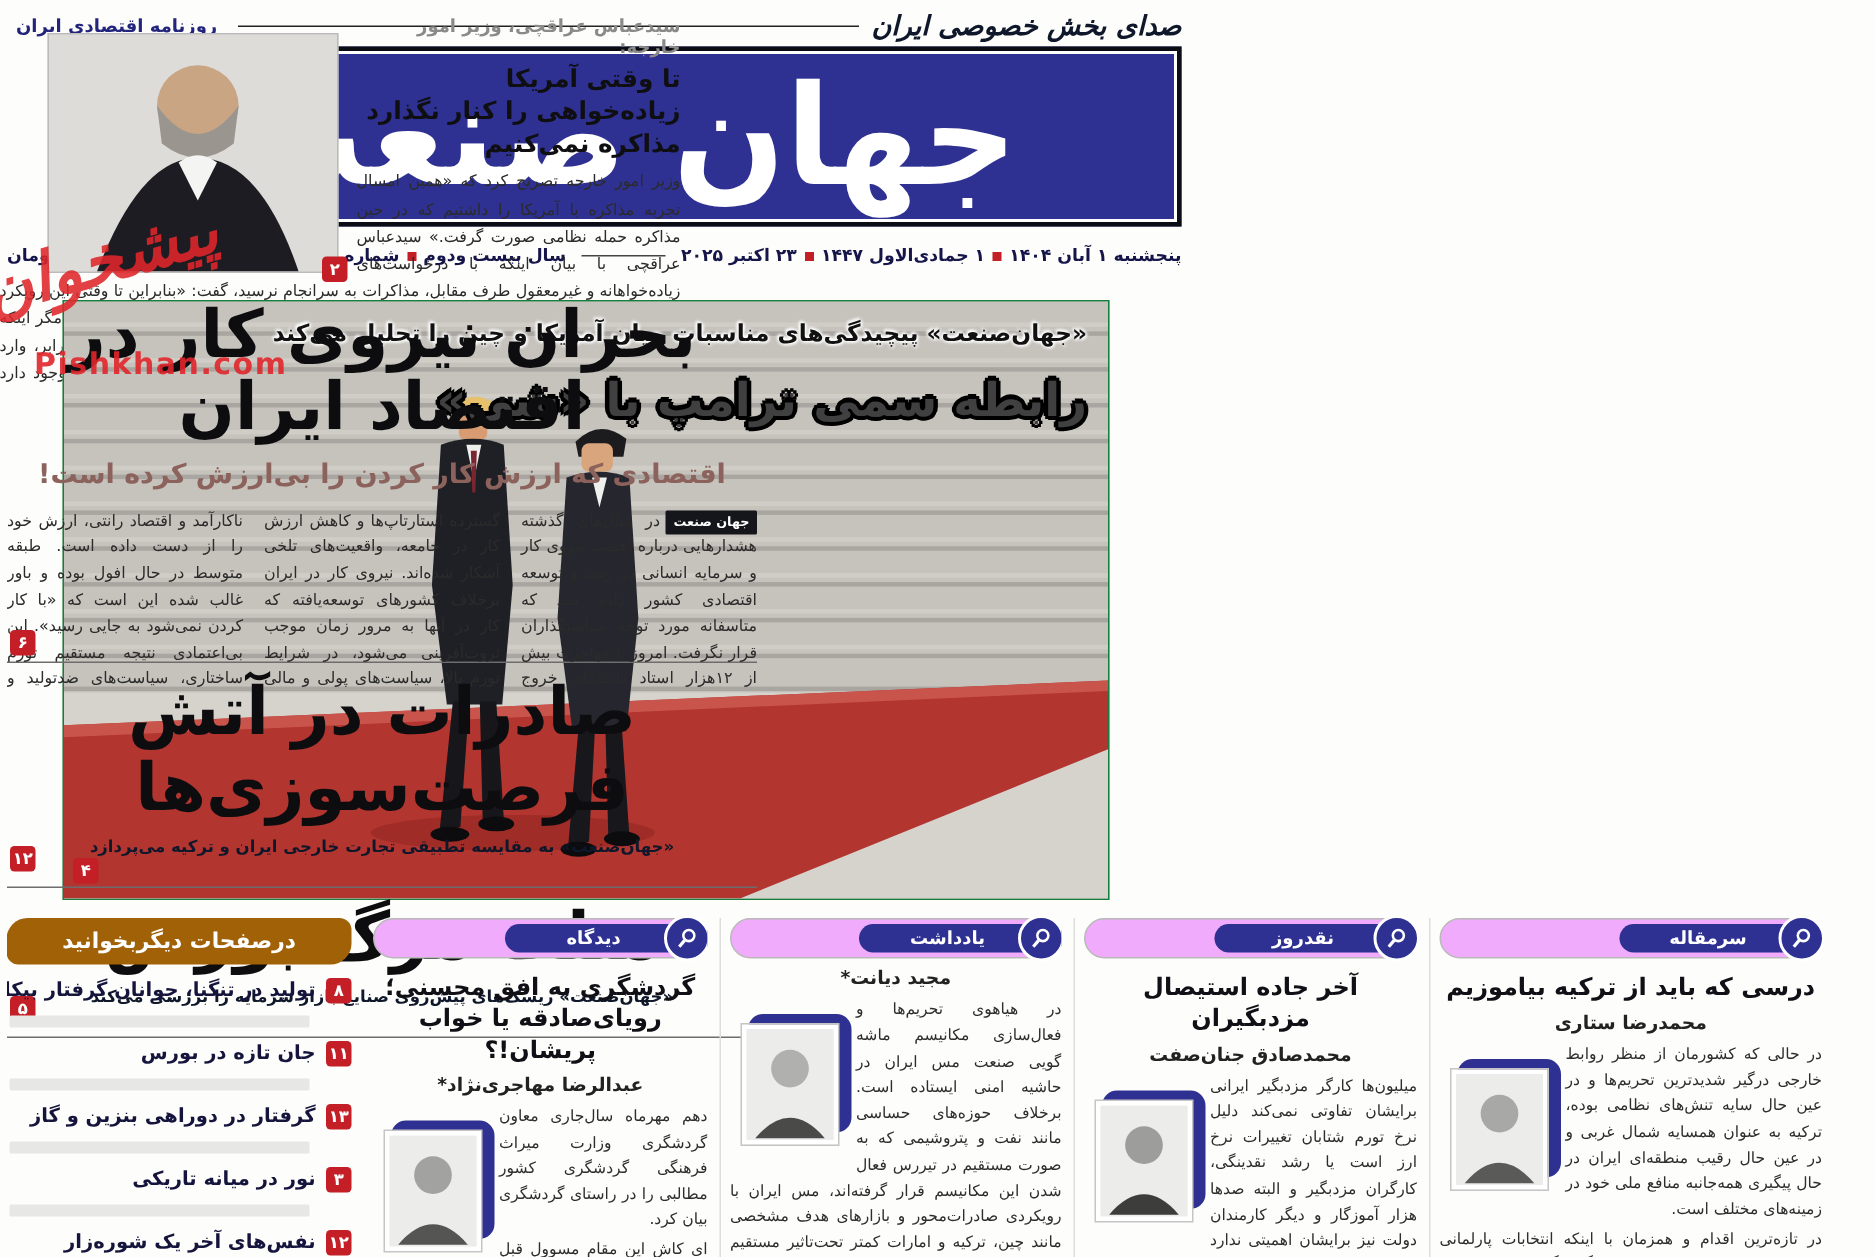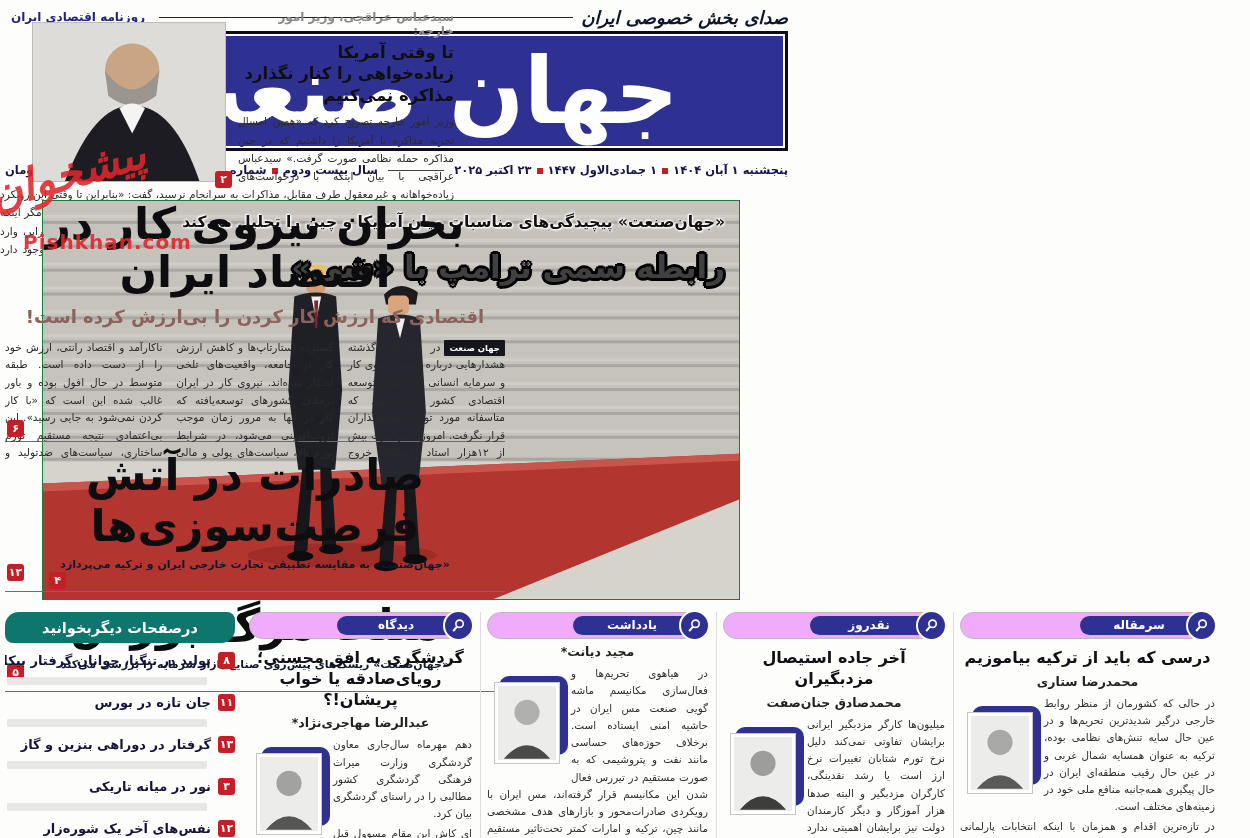--- a/index.html
+++ b/index.html
@@ -65,21 +65,21 @@
   .op-title { text-align:center; font-size:16px; font-weight:900; color:#101016; margin-top:9px; line-height:1.3; }
   .op-author { text-align:center; font-size:12.5px; font-weight:bold; color:#222; margin-top:5px; }
   .op-body { margin-top:6px; font-size:10.4px; line-height:1.66; text-align:justify; color:#2d2d2d; }
   .portrait { float:left; position:relative; width:70px; height:84px; margin:18px 12px 4px 2px; }
   .portrait::before { content:""; position:absolute; top:-7px; left:10px; right:-9px; bottom:12px; background:#2e3192; border-radius:10px; }
   .portrait svg { position:relative; width:64px; height:80px; border:3px solid #fff; outline:1px solid #c5c5c5; background:#ececec; }
   .op-p2 { margin-top:2px; }
 
   
   .sidebar { overflow:hidden; }
-  .sb-head { height:31px; background:#0f766e; border-radius:14px 8px 14px 8px; display:flex; align-items:center; justify-content:center; color:#fff; font-size:14.5px; font-weight:900; }
+  .sb-head { height:31px; background:#a16207; border-radius:14px 8px 14px 8px; display:flex; align-items:center; justify-content:center; color:#fff; font-size:14.5px; font-weight:900; }
   .sb-item { display:flex; align-items:center; gap:7px; margin-top:9px; }
   .sb-item .badge { flex:0 0 auto; }
   .sb-text { font-size:13px; font-weight:900; color:#14143c; white-space:nowrap; }
   .sb-sep { height:8px; background:#e7e7e5; margin:8px 28px 0 2px; border-radius:1px; }
 </style>
 </head>
 <body>
 
 <div class="page">
 

